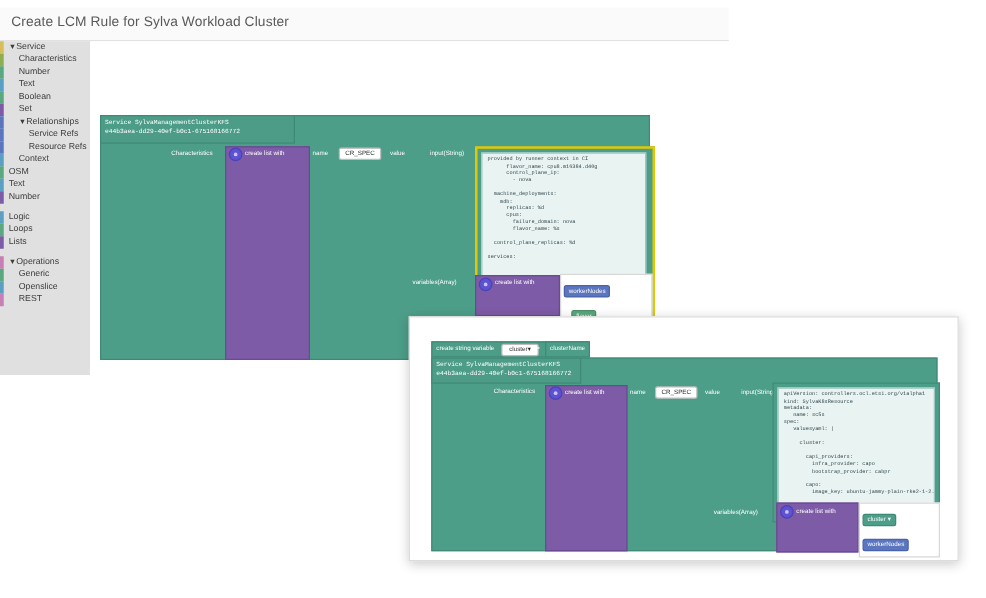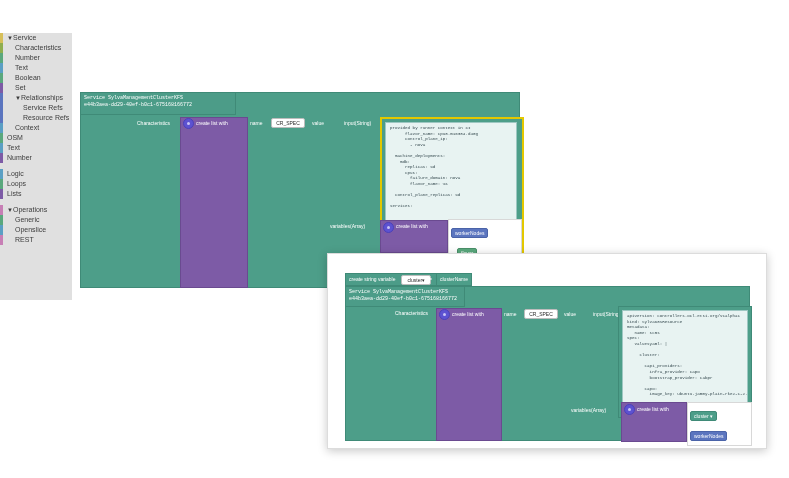--- a/index.html
+++ b/index.html
@@ -96,20 +96,23 @@
     background:#ffffff;border:1px solid #dcdcdc;
     box-shadow:0 2px 9px rgba(0,0,0,.22);
   }
   #overlay .inner{position:absolute;left:0;top:0;width:438px;height:194px;overflow:hidden;}
 </style>
 </head>
 <body>
 
 <div id="app-window">
 
+  <div id="title-bar">
+    <div class="title">Create LCM Rule for Sylva Workload Cluster</div>
+  </div>
 
   <div id="toolbox">
     <div id="tb-group-1">
         <div class="tb-row"><span class="swatch" style="background: rgb(214, 191, 90);"></span><span style="display: inline-block; width: 3px;"></span><span class="arrow">▼</span><span class="lbl">Service</span></div>
         <div class="tb-row"><span class="swatch" style="background: rgb(143, 174, 79);"></span><span style="display: inline-block; width: 11px;"></span><span class="lbl">Characteristics</span></div>
         <div class="tb-row"><span class="swatch" style="background: rgb(90, 168, 125);"></span><span style="display: inline-block; width: 11px;"></span><span class="lbl">Number</span></div>
         <div class="tb-row"><span class="swatch" style="background: rgb(91, 159, 196);"></span><span style="display: inline-block; width: 11px;"></span><span class="lbl">Text</span></div>
         <div class="tb-row"><span class="swatch" style="background: rgb(90, 168, 125);"></span><span style="display: inline-block; width: 11px;"></span><span class="lbl">Boolean</span></div>
         <div class="tb-row"><span class="swatch" style="background: rgb(125, 91, 166);"></span><span style="display: inline-block; width: 11px;"></span><span class="lbl">Set</span></div>
         <div class="tb-row"><span class="swatch" style="background: rgb(91, 117, 191);"></span><span style="display: inline-block; width: 11px;"></span><span class="arrow">▼</span><span class="lbl">Relationships</span></div>

